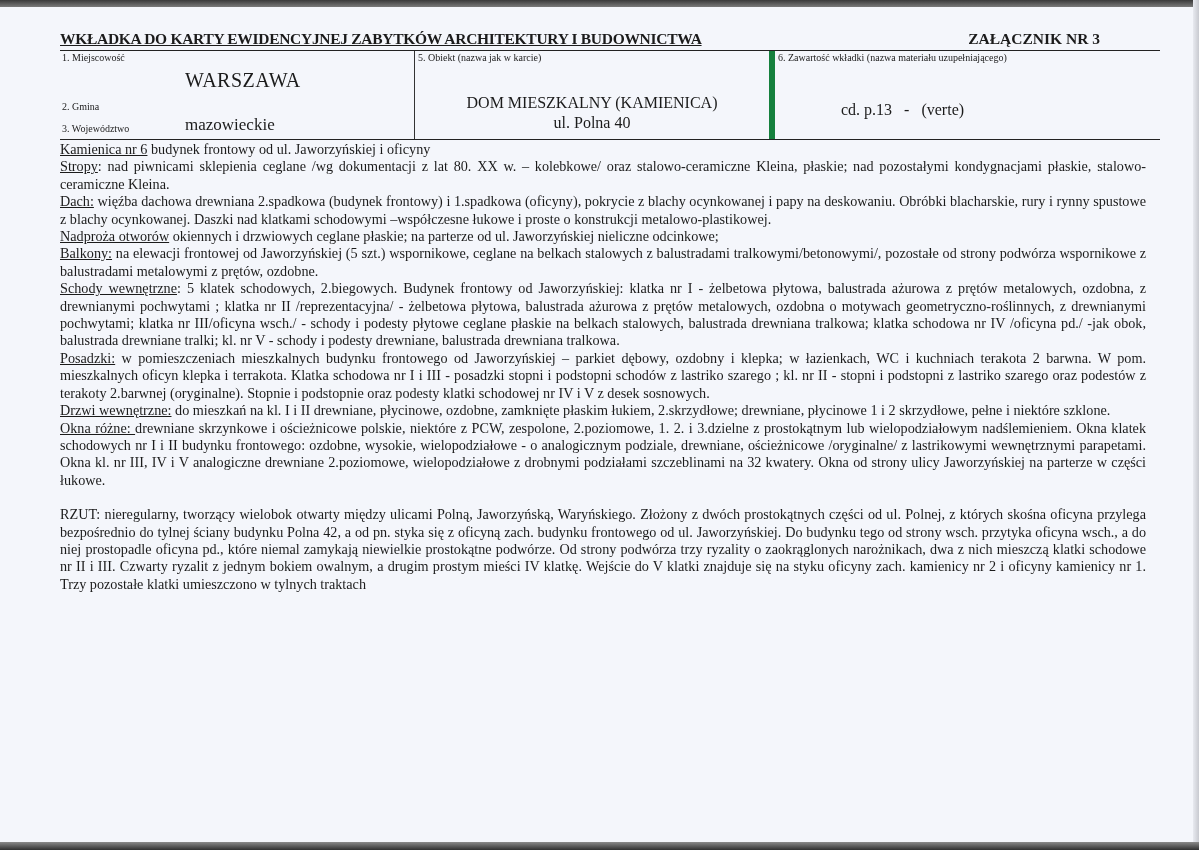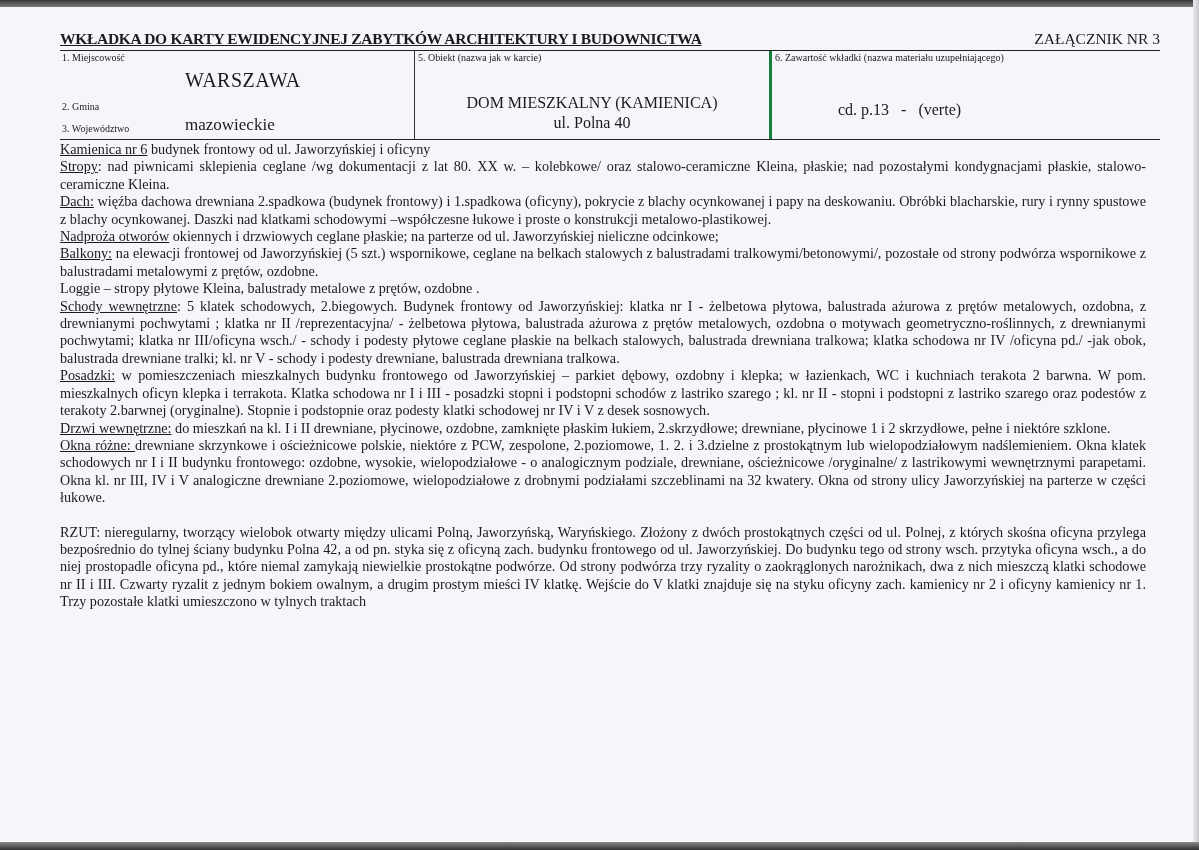--- a/index.html
+++ b/index.html
@@ -10,26 +10,26 @@
     color: #1b1b1b;
     position: relative;
   }
   .scan-top { position: absolute; left: 0; top: 0; width: 1199px; height: 7px; background: linear-gradient(#3a3a3a, #7a7a7a); }
   .scan-bottom { position: absolute; left: 0; bottom: 0; width: 1199px; height: 8px; background: linear-gradient(#8a8a8a, #303030); }
   .scan-right { position: absolute; right: 0; top: 0; width: 6px; height: 850px; background: linear-gradient(90deg, #e8eaf0, #c8cad0); }
   .page { position: absolute; left: 60px; top: 30px; width: 1100px; }
 
   .title-row { display: flex; justify-content: space-between; align-items: flex-start; height: 20px; }
   .title { font-weight: bold; font-size: 15.5px; letter-spacing: -0.3px; }
-  .annex { font-weight: normal; font-size: 15.5px; }
+  .annex { font-weight: bold; font-size: 15.5px; margin-right: 60px; }
 
   .header-table { width: 1100px; border-top: 1.5px solid #222; border-bottom: 1.5px solid #222; display: flex; height: 88px; }
   .col { position: relative; }
   .col1 { width: 354px; }
-  .col2 { width: 354px; border-left: 1px solid #333; border-right: 3px solid #15803d; }
+  .col2 { width: 354px; border-left: 1px solid #333; border-right: 6px solid #15803d; }
   .col3 { flex: 1; }
   .lbl { position: absolute; font-size: 10px; white-space: nowrap; }
   .val { position: absolute; white-space: nowrap; }
 
   .body { position: absolute; left: 0; top: 111px; width: 1086px; font-size: 14.2px; line-height: 17.4px; }
   .body p { margin: 0; text-align: justify; }
   .u { text-decoration: underline; }
   .it { font-style: italic; }
   .gap { height: 17px; }
 </style>
@@ -65,21 +65,20 @@
     </div>
   </div>
 
   <div class="body">
 
     <p><span class="u">Kamienica nr 6</span><span> budynek frontowy od ul. Jaworzyńskiej i oficyny</span></p>
     <p><span class="u">Stropy</span><span>: nad piwnicami sklepienia ceglane /wg dokumentacji z lat 80. XX w. – kolebkowe/ oraz stalowo-ceramiczne Kleina, płaskie; nad pozostałymi kondygnacjami płaskie, stalowo-ceramiczne Kleina.</span></p>
     <p><span class="u">Dach:</span><span> więźba dachowa drewniana 2.spadkowa (budynek frontowy) i 1.spadkowa (oficyny), pokrycie z  blachy ocynkowanej i papy na deskowaniu. Obróbki blacharskie, rury i rynny spustowe z blachy ocynkowanej. Daszki nad klatkami schodowymi –współczesne łukowe i proste o konstrukcji metalowo-plastikowej.</span></p>
     <p><span class="u">Nadproża otworów</span><span> okiennych i drzwiowych ceglane płaskie; na parterze od ul. Jaworzyńskiej nieliczne odcinkowe;</span></p>
     <p><span class="u">Balkony:</span><span> na elewacji frontowej od Jaworzyńskiej (5 szt.) wspornikowe, ceglane na belkach stalowych z balustradami tralkowymi/betonowymi/, pozostałe od strony podwórza wspornikowe z balustradami metalowymi z prętów, ozdobne.</span></p>
-    <p><span class="u"></span><span>Loggie – stropy płytowe Kleina, balustrady metalowe z prętów, ozdobne .</span></p>
     <p><span class="u">Schody wewnętrzne</span><span>: 5 klatek schodowych, 2.biegowych. Budynek frontowy od Jaworzyńskiej: klatka nr I - żelbetowa płytowa, balustrada ażurowa z prętów metalowych, ozdobna, z drewnianymi pochwytami ; klatka nr II /reprezentacyjna/  - żelbetowa płytowa, balustrada ażurowa z prętów metalowych, ozdobna o motywach geometryczno-roślinnych, z drewnianymi pochwytami; klatka nr III/oficyna wsch./ - schody i podesty płytowe ceglane płaskie na belkach stalowych, balustrada drewniana tralkowa; klatka schodowa nr IV /oficyna pd./ -jak obok, balustrada drewniane tralki; kl. nr V - schody i podesty drewniane, balustrada drewniana tralkowa.</span></p>
     <p><span class="u">Posadzki:</span><span> w pomieszczeniach mieszkalnych budynku frontowego od Jaworzyńskiej – parkiet dębowy, ozdobny i klepka; w łazienkach, WC i kuchniach terakota 2 barwna. W pom. mieszkalnych oficyn klepka i terrakota. Klatka schodowa nr I i III - posadzki stopni i podstopni schodów z lastriko szarego ; kl. nr II - stopni i podstopni z lastriko szarego oraz podestów z terakoty 2.barwnej (oryginalne). Stopnie i podstopnie oraz podesty klatki schodowej nr IV i V z desek sosnowych.</span></p>
     <p><span class="u">Drzwi wewnętrzne:</span><span> do mieszkań na kl. I i II drewniane, płycinowe, ozdobne, zamknięte płaskim łukiem, 2.skrzydłowe;  drewniane, płycinowe 1 i 2 skrzydłowe, pełne i niektóre szklone.</span></p>
     <p><span class="u">Okna różne: </span><span>drewniane skrzynkowe i ościeżnicowe polskie, niektóre z PCW, zespolone, 2.poziomowe, 1. 2. i 3.dzielne z prostokątnym lub wielopodziałowym nadślemieniem. Okna klatek schodowych nr I i II budynku frontowego: ozdobne, wysokie, wielopodziałowe  - o analogicznym podziale, drewniane, ościeżnicowe /oryginalne/ z lastrikowymi wewnętrznymi parapetami. Okna kl. nr III, IV i V analogiczne drewniane 2.poziomowe, wielopodziałowe z drobnymi podziałami szczeblinami na 32 kwatery. Okna od strony ulicy Jaworzyńskiej na parterze w części łukowe.</span></p>
 
     <div class="gap"></div>
 
     <p>RZUT: nieregularny, tworzący wielobok otwarty między ulicami Polną, Jaworzyńską, Waryńskiego. Złożony z dwóch prostokątnych części od ul. Polnej, z których skośna oficyna przylega bezpośrednio do tylnej ściany budynku Polna 42, a od pn. styka się z oficyną zach. budynku frontowego od ul. Jaworzyńskiej. Do budynku tego od strony wsch. przytyka oficyna wsch., a do niej prostopadle oficyna pd., które niemal zamykają niewielkie prostokątne podwórze. Od strony podwórza trzy ryzality o zaokrąglonych narożnikach, dwa z nich mieszczą klatki schodowe nr II i III. Czwarty ryzalit z jednym bokiem owalnym, a drugim prostym mieści IV klatkę. Wejście do V klatki znajduje się na styku oficyny zach. kamienicy nr 2 i oficyny kamienicy nr 1. Trzy pozostałe klatki umieszczono w tylnych traktach</p>
   </div>
 </div>

